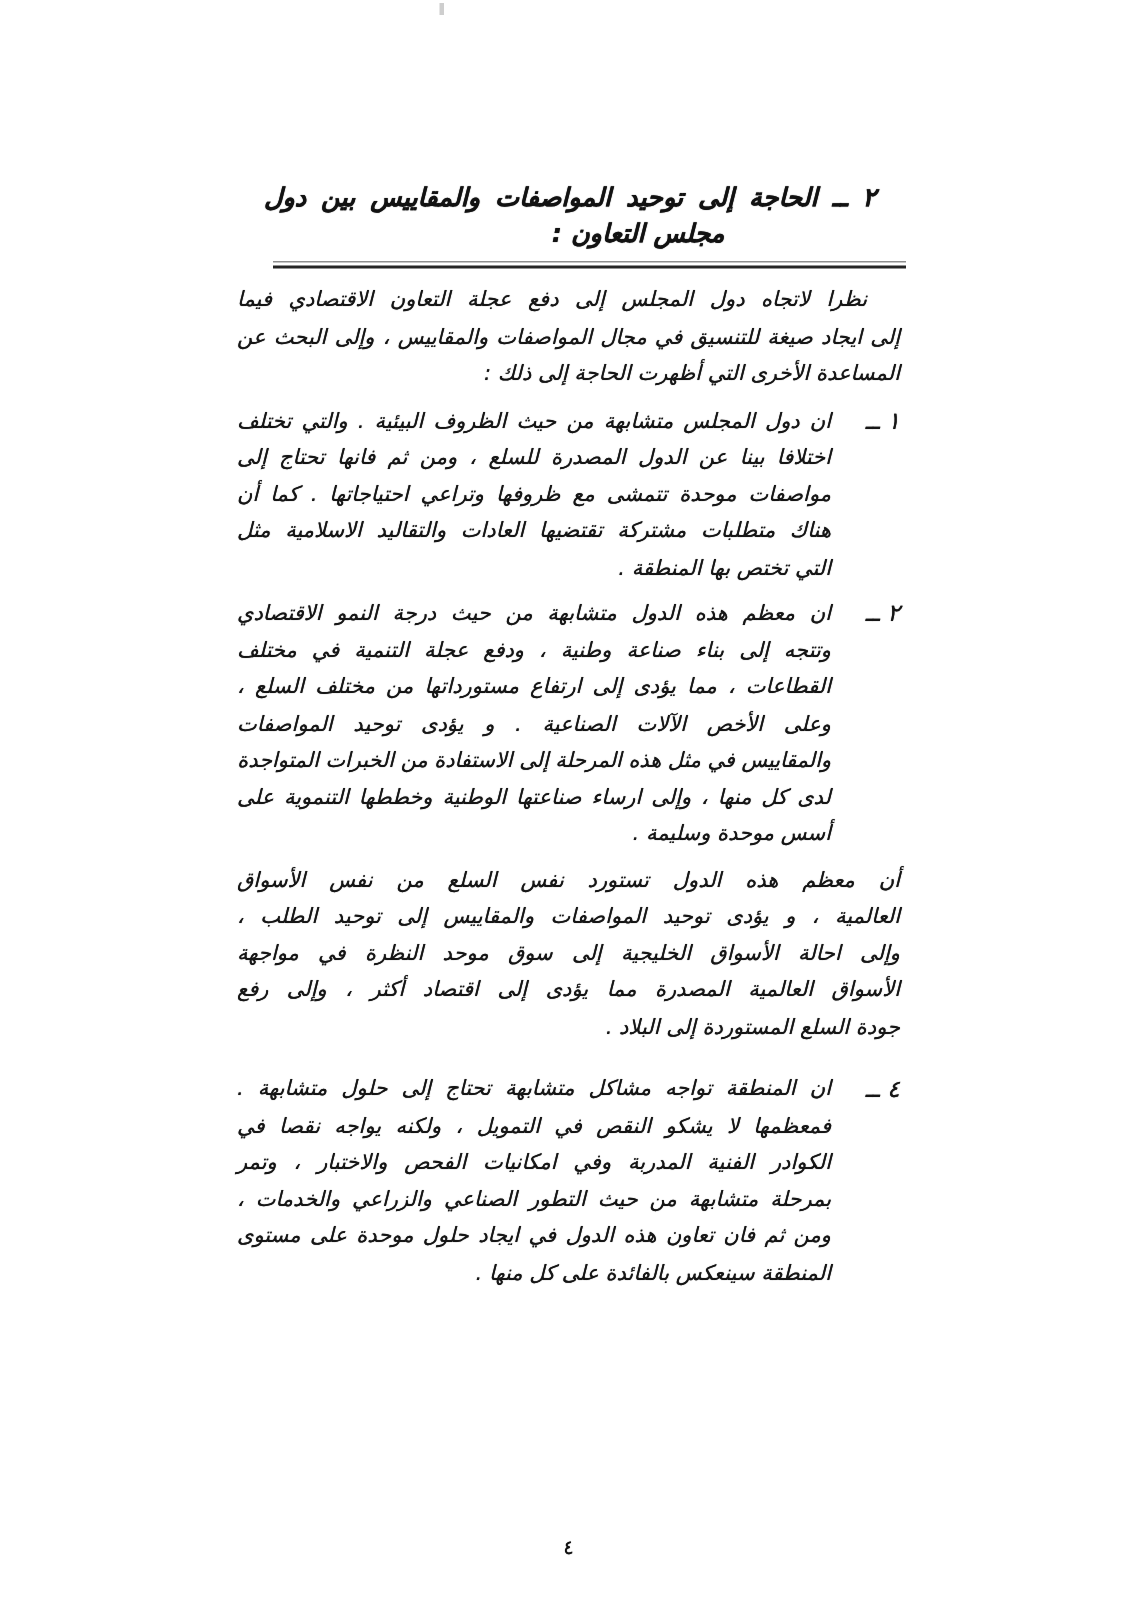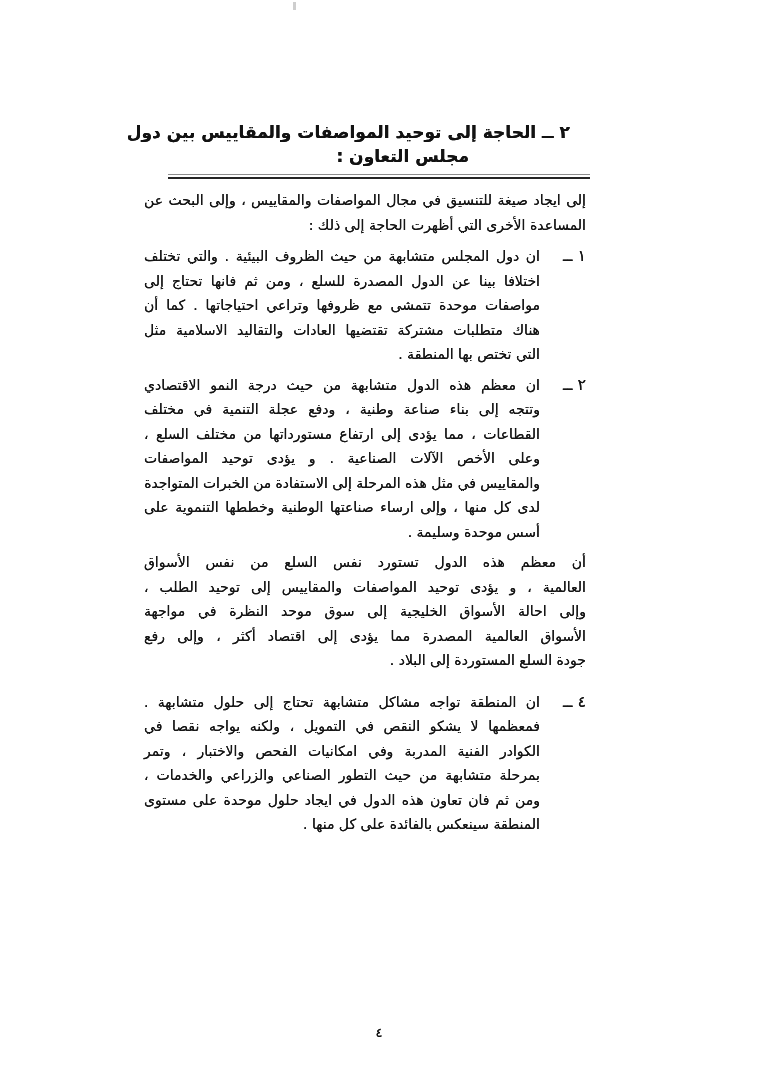--- a/index.html
+++ b/index.html
@@ -11,21 +11,21 @@
     color:#161616;
     direction:rtl;
     overflow:hidden;
     margin:0 auto;
   }
   .artifact{
     position:absolute;top:2px;left:293px;width:3px;height:8px;
     background:#b9b9b9;opacity:.7;
   }
   .content{
-    position:absolute;top:120px;right:172px;width:442px;
+    position:absolute;top:120px;right:158px;width:442px;font-style:italic;
   }
   .heading{
     margin:0;font-size:17px;line-height:24px;font-weight:bold;
     color:#121212;text-shadow:0 0 .6px #121212;
     letter-spacing:.2px;
   }
   .h-line1{
     padding-right:16px;padding-left:18px;
     text-align:justify;text-align-last:justify;
     white-space:nowrap;
@@ -68,20 +68,21 @@
 
   <div class="content">
     <h2 class="heading">
       <div class="h-line1">٢ ــ الحاجة إلى توحيد المواصفات والمقاييس بين دول</div>
       <div class="h-line2">مجلس التعاون :</div>
     </h2>
 
     <div class="rule"></div>
 
     <div class="para" id="intro">
+        <div class="line indent">نظرا لاتجاه دول المجلس إلى دفع عجلة التعاون الاقتصادي فيما</div>
         <div class="line">إلى ايجاد صيغة للتنسيق في مجال المواصفات والمقاييس ، وإلى البحث عن</div>
         <div class="line last">المساعدة الأخرى التي أظهرت الحاجة إلى ذلك :</div>
       </div>
 
     <div class="items" id="items">
         <div class="item">
           <div class="marker">١ ــ</div>
           <div class="itext">
             <div class="line">ان دول المجلس متشابهة من حيث الظروف البيئية . والتي تختلف</div>
             <div class="line">اختلافا بينا عن الدول المصدرة للسلع ، ومن ثم فانها تحتاج إلى</div>

